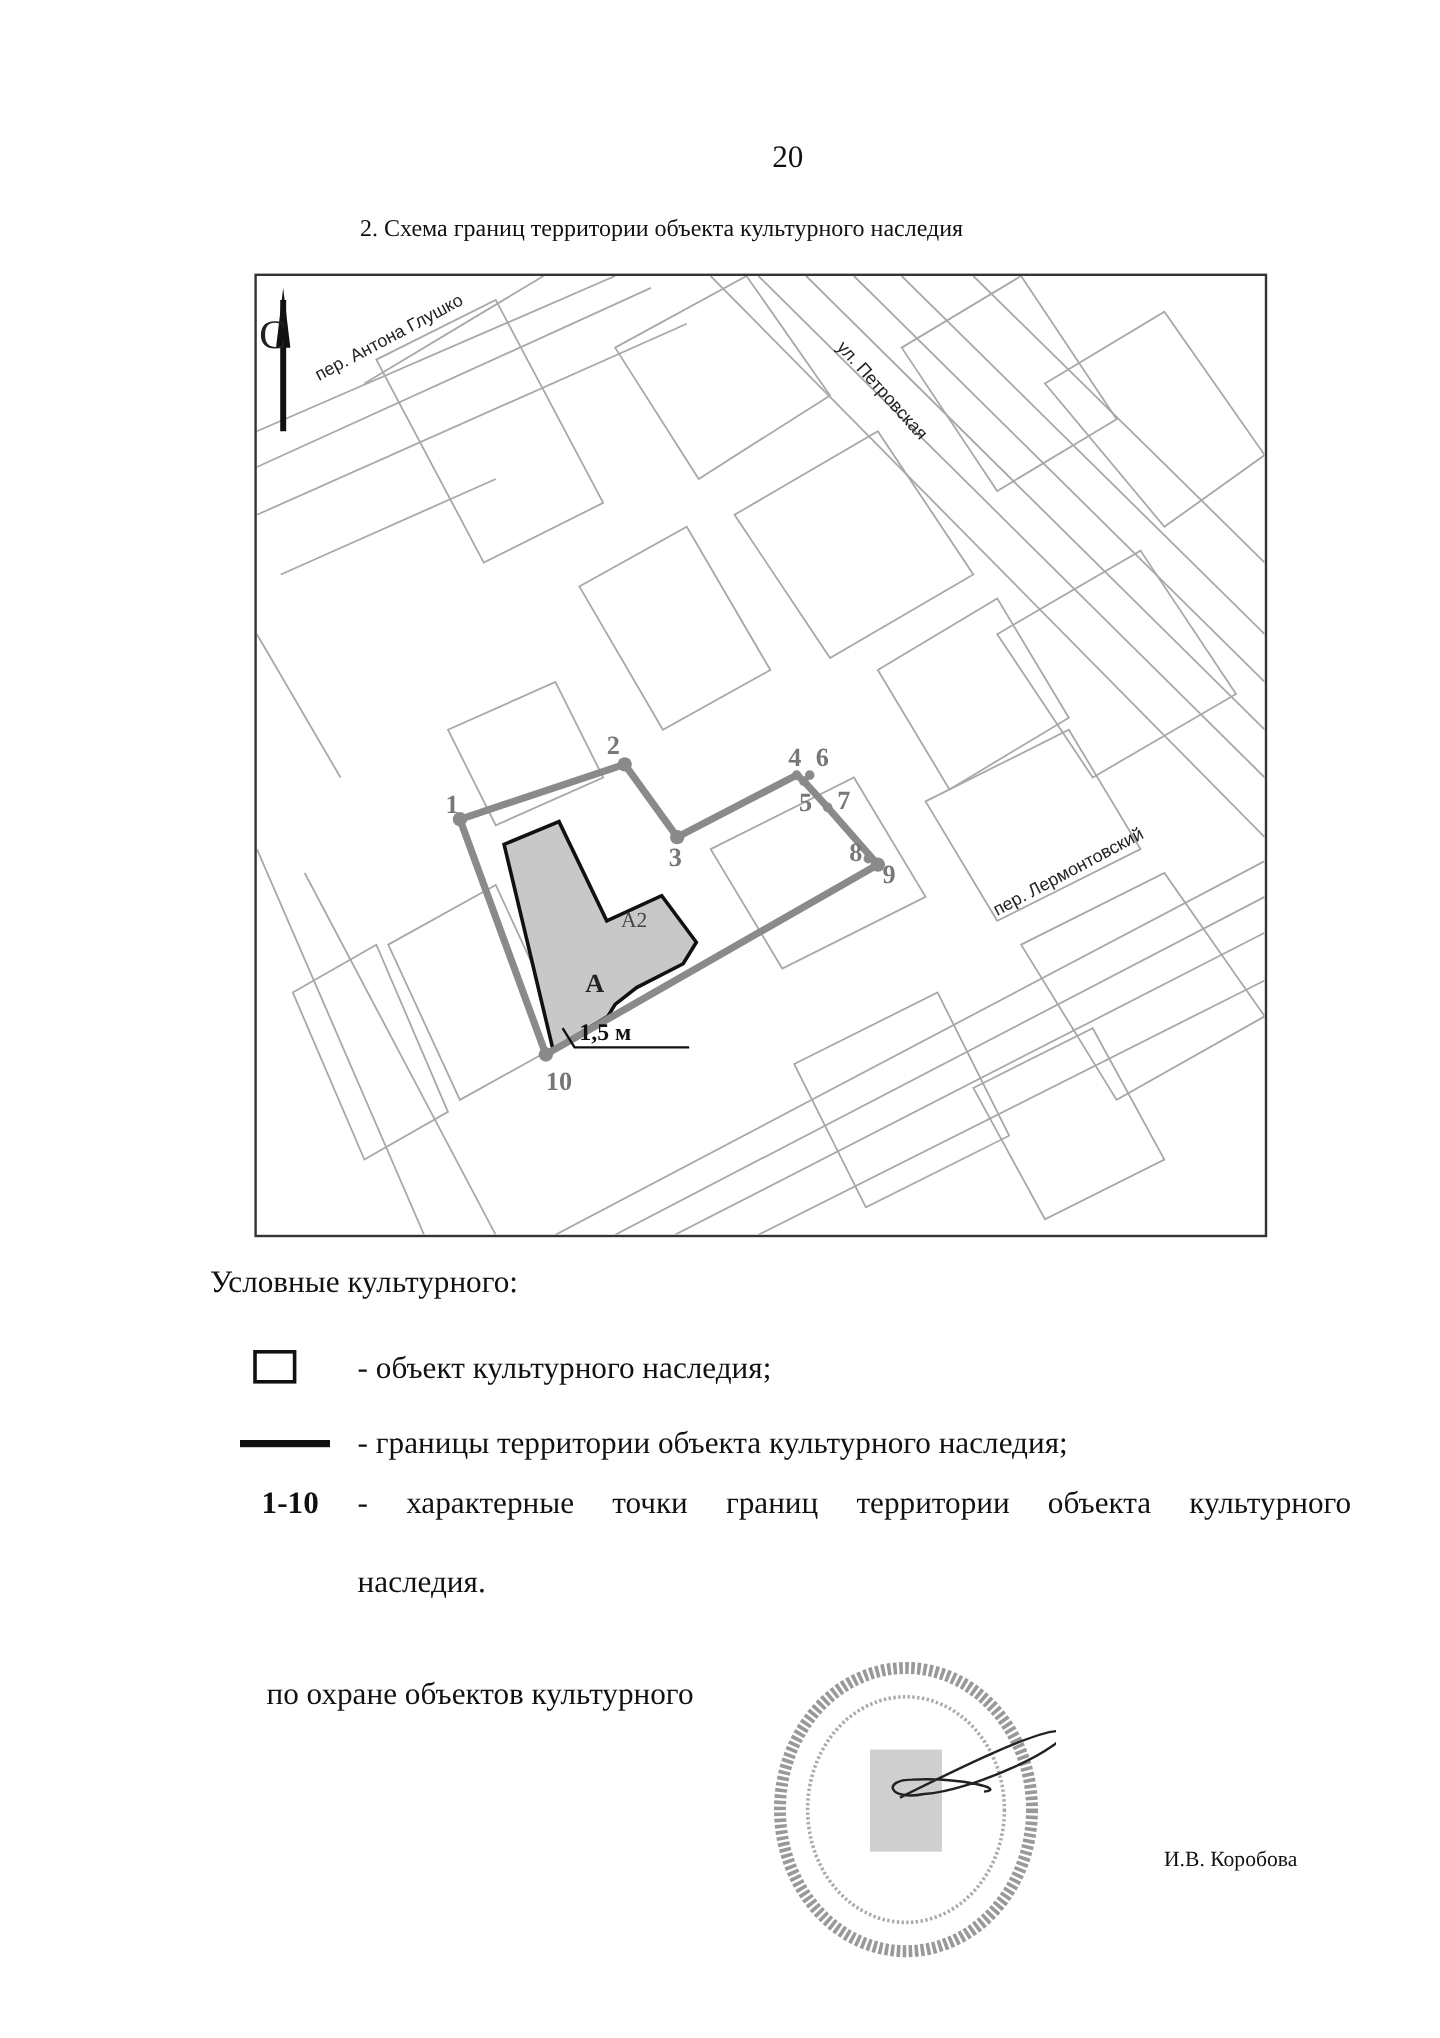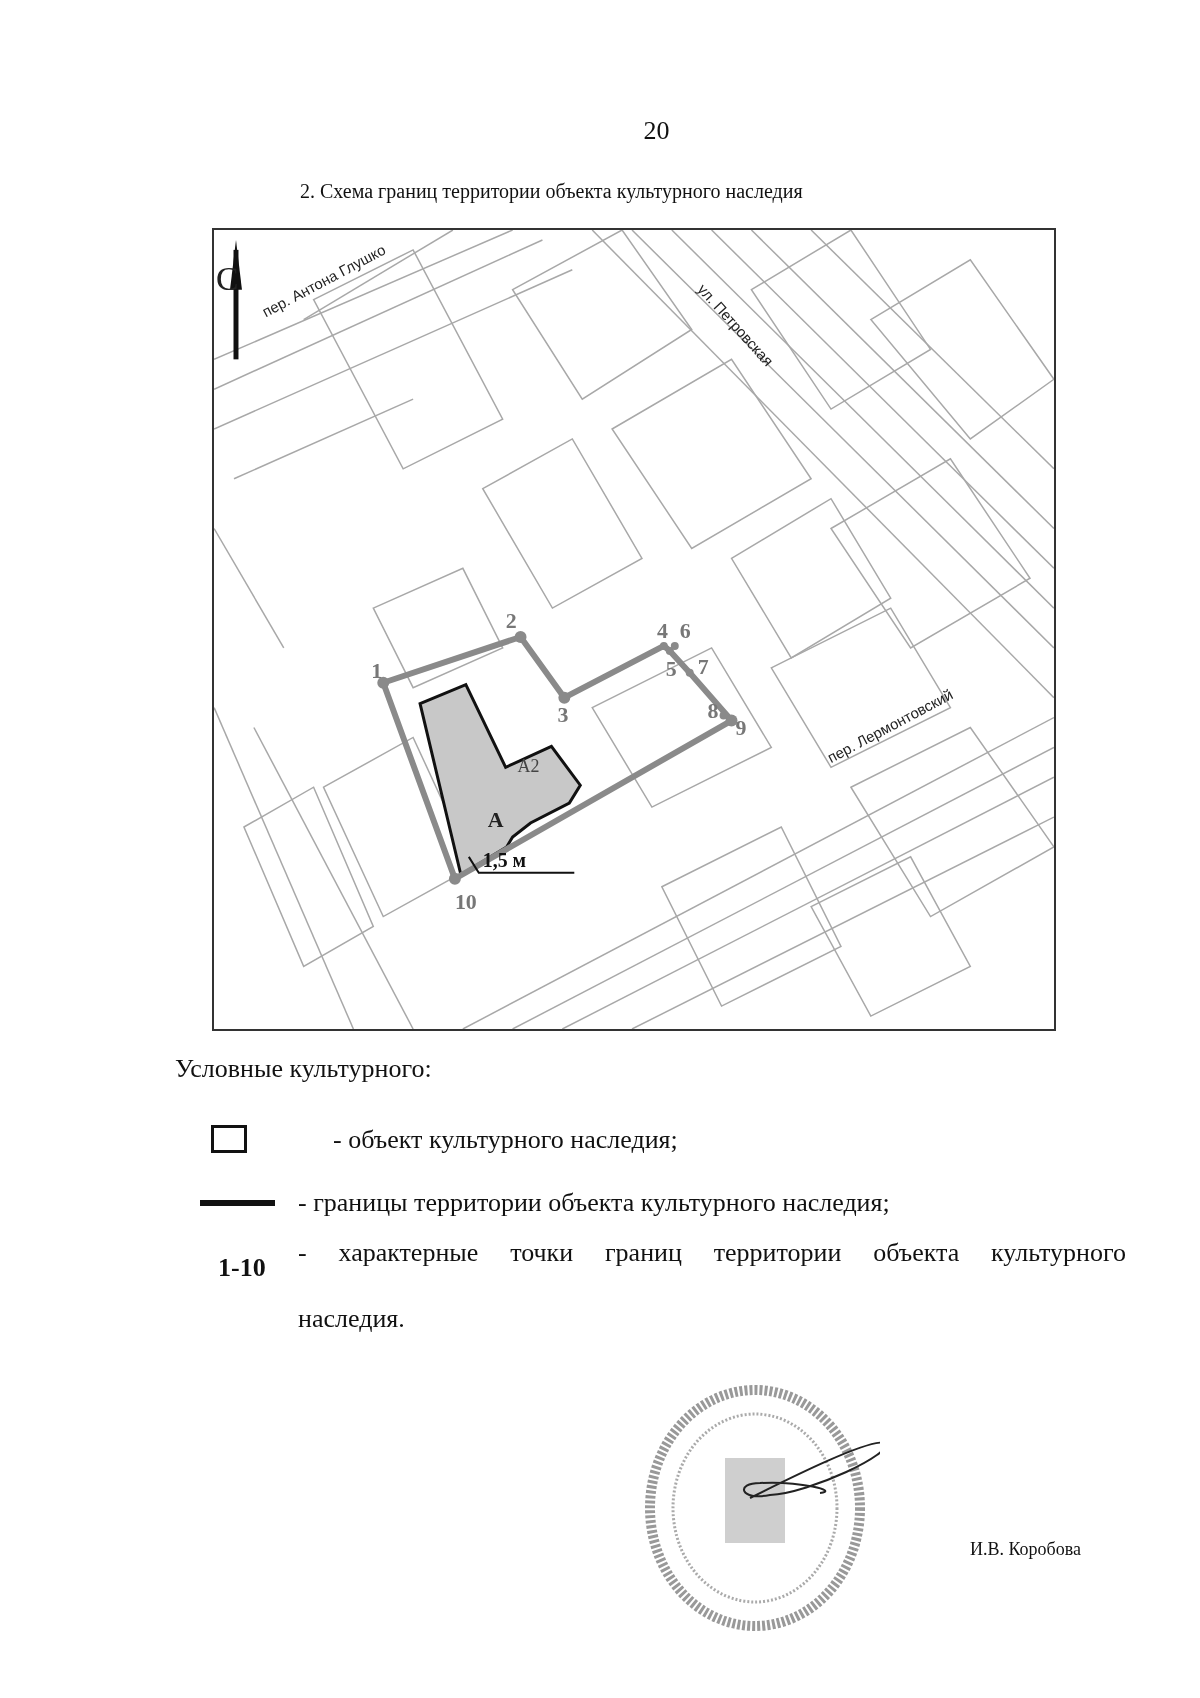--- a/index.html
+++ b/index.html
@@ -7,23 +7,23 @@
          font-family: "Liberation Serif", "DejaVu Serif", serif; color: #111; }
   .abs { position: absolute; }
   .page-num { left: 0; width: 1313px; top: 116px; text-align: center; font-size: 26px; }
   .title { left: 300px; top: 180px; font-size: 20px; white-space: nowrap; }
   .map { left: 212px; top: 228px; width: 844px; height: 803px; border: 2px solid #333;
          box-sizing: border-box; background: #fff; overflow: hidden; }
   .map svg { width: 100%; height: 100%; display: block; }
   .legend-heading { left: 175px; top: 1054px; font-size: 26px; }
   .legend-box { left: 211px; top: 1125px; width: 36px; height: 28px; border: 3px solid #111; box-sizing: border-box; }
   .legend-line { left: 200px; top: 1200px; width: 75px; height: 6px; background: #111; }
-  .legend-num { left: 218px; top: 1238px; font-size: 26px; font-weight: bold; margin-top: 15px; }
+  .legend-num { left: 218px; top: 1238px; font-size: 26px; font-weight: bold; }
   .legend-text { left: 298px; font-size: 26px; white-space: nowrap; }
-  .legend-text.row1 { top: 1125px; margin-left: 35px; }
+  .legend-text.row1 { top: 1125px; }
   .legend-text.row2 { top: 1188px; }
   .legend-text.row3 { top: 1238px; width: 828px; white-space: normal; text-align: justify; text-align-last: justify; }
   .legend-text.row3b { top: 1304px; text-align: center; }
   .sig-block { left: 195px; top: 1395px; width: 410px; text-align: center; font-size: 26px; line-height: 33px; }
   .sig-name { left: 970px; top: 1539px; font-size: 18px; white-space: nowrap; }
   .stamp { left: 640px; top: 1383px; width: 240px; height: 250px; }
   .map-label { font-family: "Liberation Sans", "DejaVu Sans", sans-serif; font-size: 15px; fill: #222; }
   .pt-label { font-family: "Liberation Serif", "DejaVu Serif", serif; font-size: 22px; fill: #777; font-weight: bold; }
 </style>
 </head>
@@ -118,20 +118,21 @@
 <div class="abs legend-heading">Условные культурного:</div>
 <div class="abs legend-box"></div>
 <div class="abs legend-text row1">- объект культурного наследия;</div>
 <div class="abs legend-line"></div>
 <div class="abs legend-text row2">- границы территории объекта культурного наследия;</div>
 <div class="abs legend-num">1-10</div>
 <div class="abs legend-text row3">- характерные точки границ территории объекта культурного</div>
 <div class="abs legend-text row3b">наследия.</div>
 
 <div class="abs sig-block">
+  <div>по охране объектов культурного</div>
 </div>
 
 <div class="abs stamp">
   <svg viewBox="0 0 240 250" width="240" height="250">
     <ellipse cx="115" cy="125" rx="105" ry="118" fill="none" stroke="#999" stroke-width="10" stroke-dasharray="3 2"></ellipse>
     <ellipse cx="115" cy="125" rx="82" ry="94" fill="none" stroke="#aaa" stroke-width="3" stroke-dasharray="2 2"></ellipse>
     <rect x="85" y="75" width="60" height="85" fill="#bbb" opacity="0.7"></rect>
     <path d="M110 115 C 150 95, 230 55, 245 60 C 255 70, 170 110, 130 112 C 100 118, 95 100, 120 100 C 160 98, 200 108, 180 110" fill="none" stroke="#222" stroke-width="2"></path>
   </svg>
 </div>

